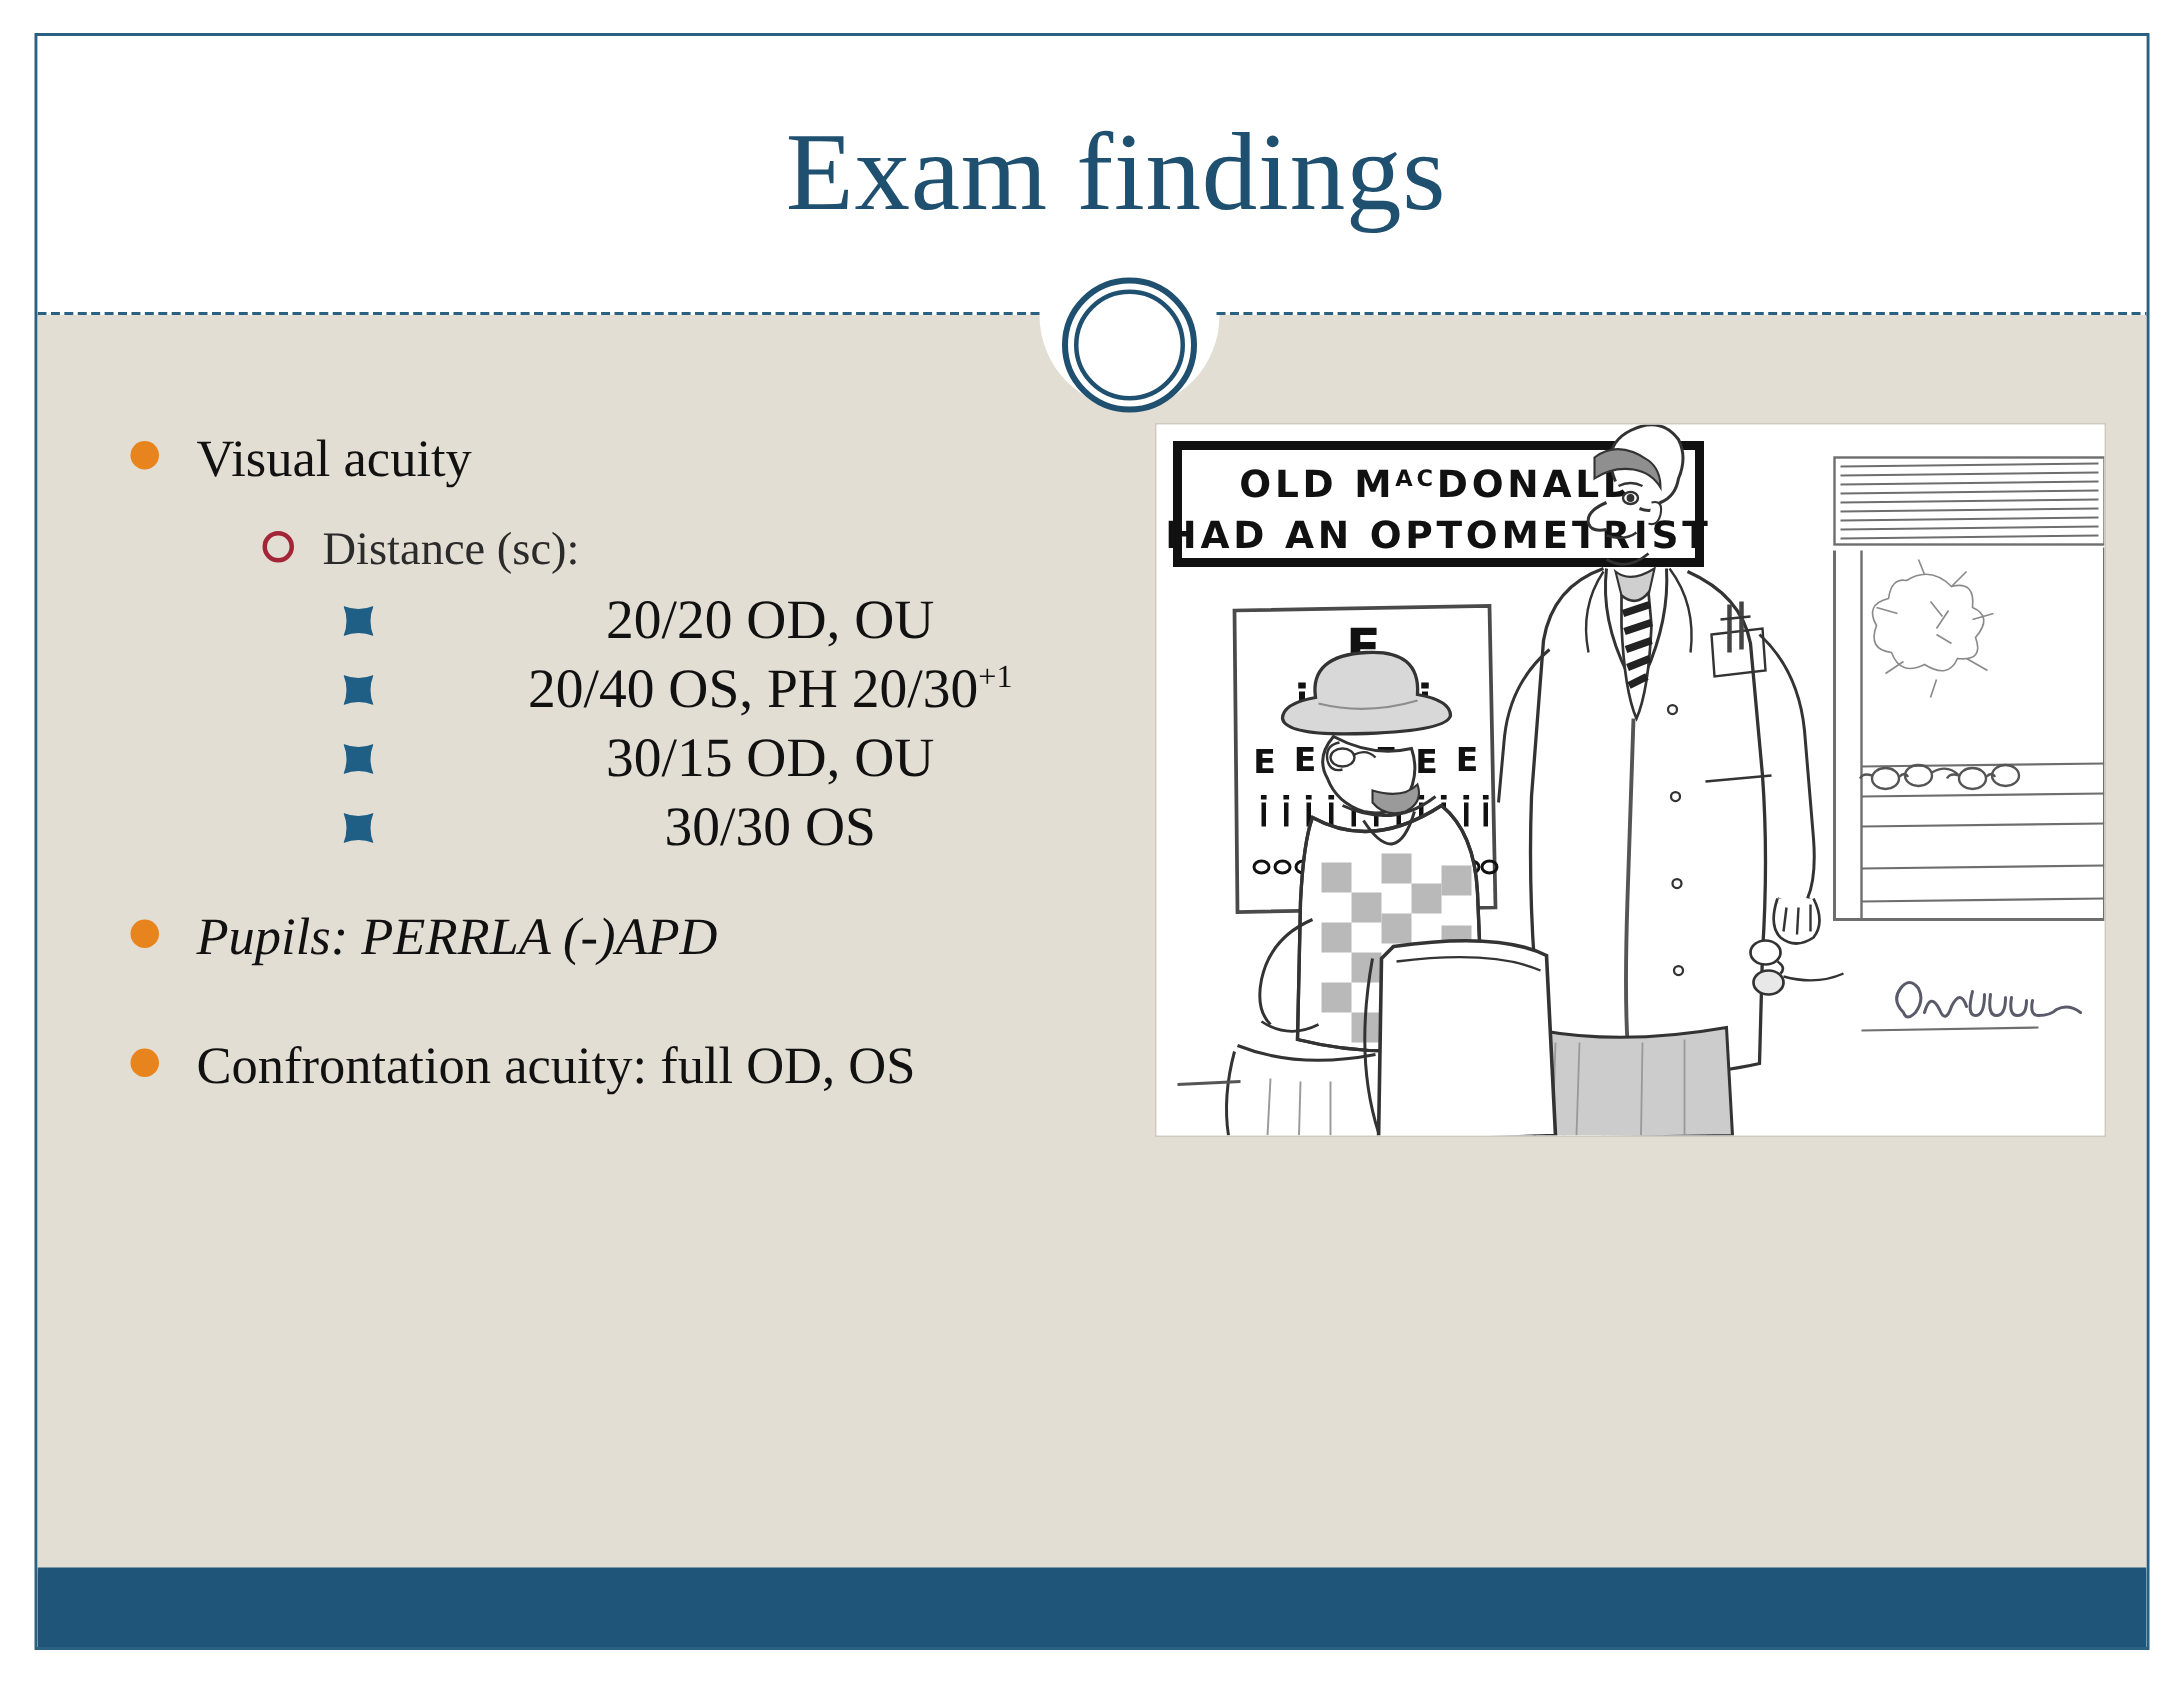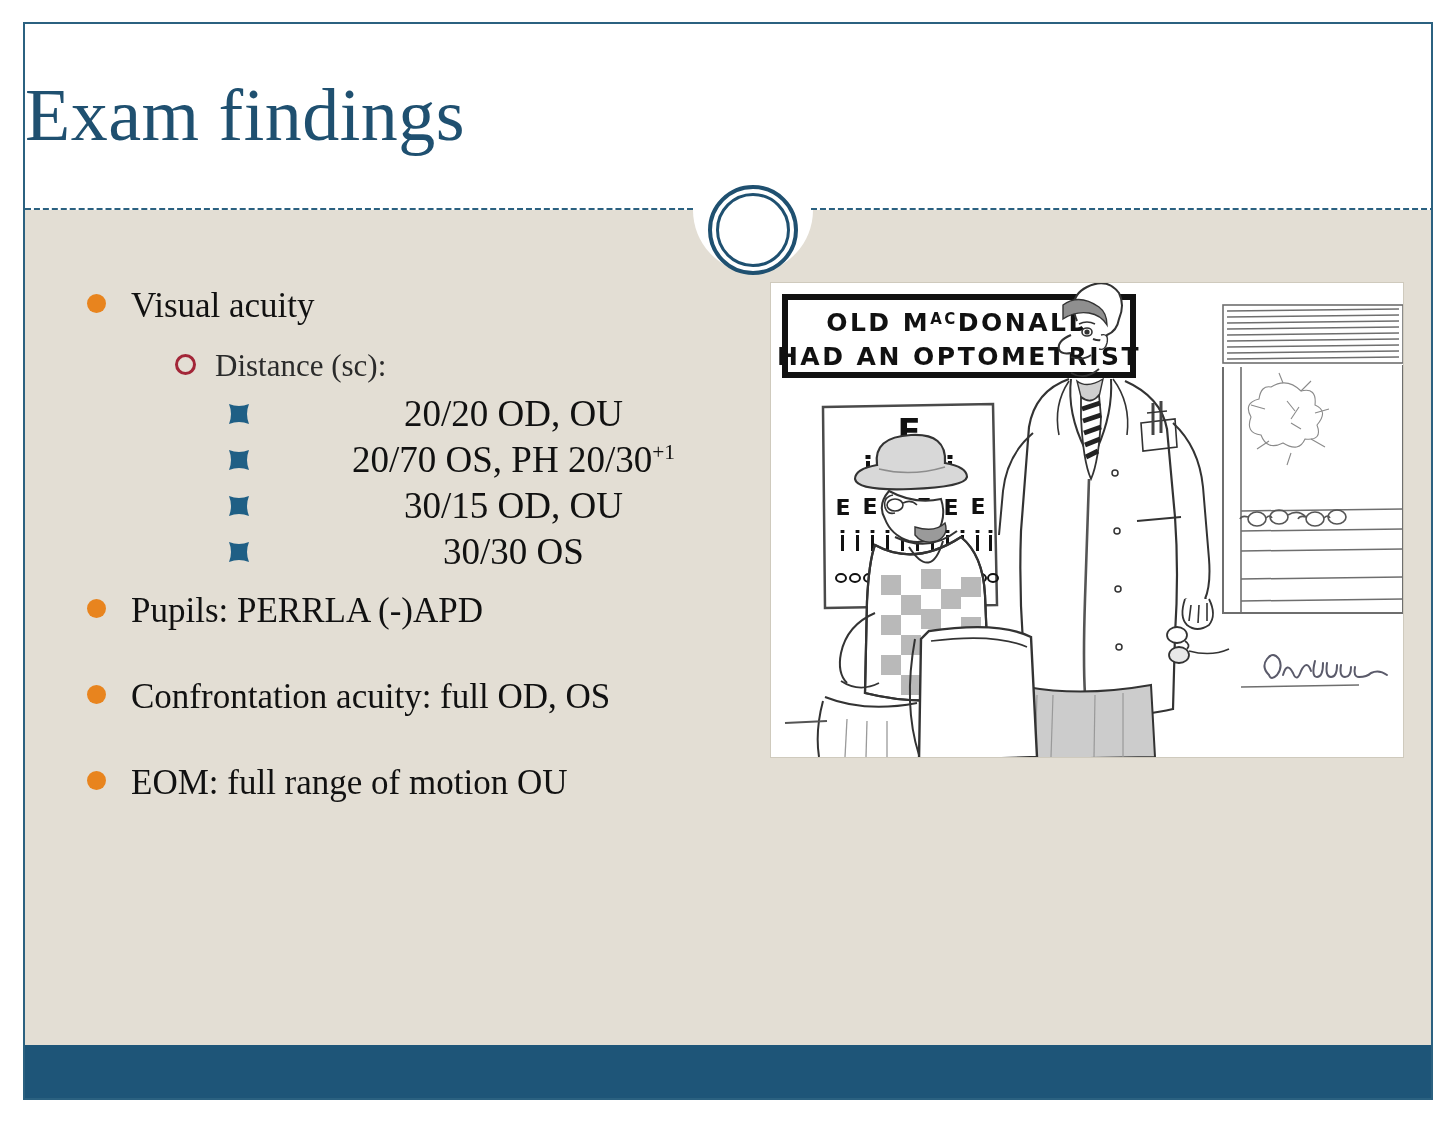--- a/index.html
+++ b/index.html
@@ -31,24 +31,24 @@
   .title-zone {
     position: absolute;
     left: 0;
     top: 0;
     width: 100%;
     height: 186px;
     background: #ffffff;
   }
   .slide-title {
     position: absolute;
-    left: 0;
+    left: 16px;
     top: 48px;
     width: 100%;
-    text-align: left;
+    text-align: center;
     color: #1f5070;
     font-size: 74px;
     line-height: 86px;
     font-weight: normal;
     letter-spacing: 0.5px;
     white-space: nowrap;
   }
 
   
   .divider-wrap {
@@ -263,21 +263,21 @@
       </span>
       <span class="bullet-text">20/20 OD, OU</span>
     </div>
 
     <div class="bullet-row lvl3">
       <span class="bullet-glyph">
         <svg width="20" height="20" viewBox="0 0 20 20" aria-hidden="true">
           <path d="M0,0 Q10,4 20,0 Q16,10 20,20 Q10,16 0,20 Q4,10 0,0 Z" fill="#1f5f85"></path>
         </svg>
       </span>
-      <span class="bullet-text"><span>20/70 OS, PH 20/30</span><span class="sup">+1</span></span>
+      <span class="bullet-text"><span>20/40 OS, PH 20/30</span><span class="sup">+1</span></span>
     </div>
 
 
     <div class="bullet-row lvl3">
       <span class="bullet-glyph">
         <svg width="20" height="20" viewBox="0 0 20 20" aria-hidden="true">
           <path d="M0,0 Q10,4 20,0 Q16,10 20,20 Q10,16 0,20 Q4,10 0,0 Z" fill="#1f5f85"></path>
         </svg>
       </span>
       <span class="bullet-text">30/15 OD, OU</span>
@@ -285,34 +285,30 @@
 
     <div class="bullet-row lvl3">
       <span class="bullet-glyph">
         <svg width="20" height="20" viewBox="0 0 20 20" aria-hidden="true">
           <path d="M0,0 Q10,4 20,0 Q16,10 20,20 Q10,16 0,20 Q4,10 0,0 Z" fill="#1f5f85"></path>
         </svg>
       </span>
       <span class="bullet-text">30/30 OS</span>
     </div>
 
-    <div class="bullet-row lvl1" style="margin-top:4px;">
+    <div class="bullet-row lvl1" style="margin-top:18px;font-style:italic;">
       <span class="bullet-glyph"></span>
       <span class="bullet-text">Pupils: PERRLA (-)APD</span>
     </div>
 
     <div class="bullet-row lvl1" style="margin-top:22px;">
       <span class="bullet-glyph"></span>
       <span class="bullet-text">Confrontation acuity: full OD, OS</span>
     </div>
 
-    <div class="bullet-row lvl1" style="margin-top:22px;">
-      <span class="bullet-glyph"></span>
-      <span class="bullet-text">EOM: full range of motion OU</span>
-    </div>
 
   </div>
 
   <div class="cartoon">
     <svg width="632" height="474" viewBox="0 0 632 474" aria-hidden="true">
       <rect x="0" y="0" width="632" height="474" fill="#ffffff"></rect>
 
       <rect x="14" y="14" width="348" height="78" fill="none" stroke="#111111" stroke-width="6"></rect>
       <text class="cartoon-caption-text" x="188" y="48" font-size="25" text-anchor="middle" letter-spacing="2.5">
         <tspan>OLD M</tspan><tspan font-size="15" dy="-7">AC</tspan><tspan font-size="25" dy="7">DONALD</tspan>

